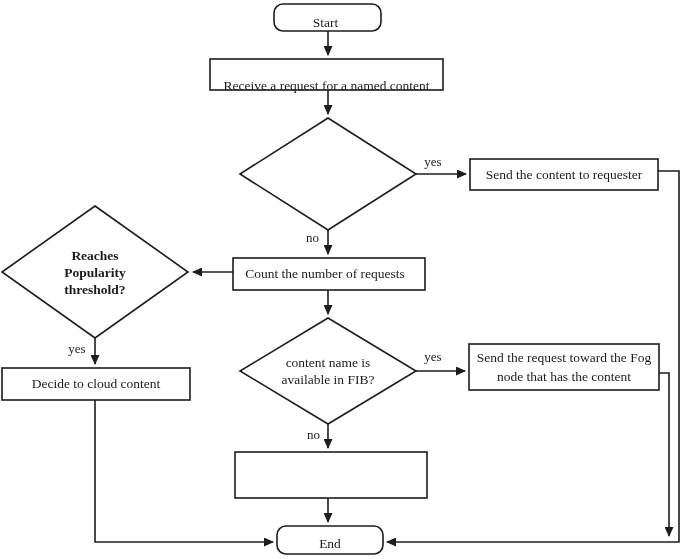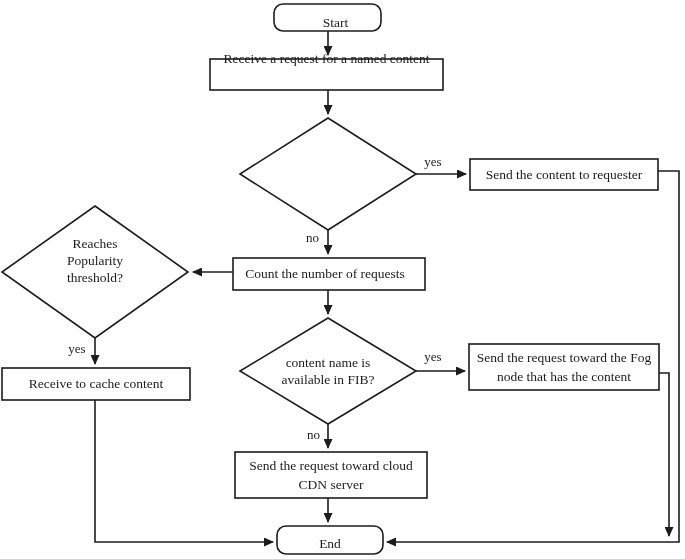--- a/index.html
+++ b/index.html
@@ -66,38 +66,37 @@
     <rect class="shape" x="470" y="159" width="188" height="31"></rect>
     <rect class="shape" x="233" y="258" width="192" height="32"></rect>
     <polygon class="shape" points="95,206 188,272 95,338 2,272"></polygon>
     <rect class="shape" x="2" y="368" width="188" height="32"></rect>
     <polygon class="shape" points="328,318 416,371 328,424 240,371"></polygon>
     <rect class="shape" x="469" y="344" width="190" height="46"></rect>
     <rect class="shape" x="235" y="452" width="192" height="46"></rect>
     <rect class="shape" x="277" y="526" width="106" height="28" rx="9"></rect>
   </svg>
 
-  <div class="node-label" style="left:282px;top:4px;width:107px;height:38px;">Start</div>
+  <div class="node-label" style="left:272px;top:4px;width:107px;height:38px;">Start</div>
 
-  <div class="node-label" style="left:210px;top:43px;width:233px;height:31px;">Receive a request for a named content</div>
+  <div class="node-label" style="left:210px;top:70px;width:233px;height:31px;">Receive a request for a named content</div>
 
 
   <div class="node-label" style="left:470px;top:159px;width:188px;height:31px;">Send the content to requester</div>
 
   <div class="node-label" style="left:233px;top:258px;width:184px;height:32px;">Count the number of requests</div>
 
-  <div class="node-label" style="left:55px;top:234px;width:80px;height:52px;line-height:17px;">Reaches Popularity threshold?</div>
+  <div class="node-label" style="left:55px;top:246px;width:80px;height:52px;line-height:17px;font-weight:bold;">Reaches Popularity threshold?</div>
 
-  <div class="node-label" style="left:2px;top:368px;width:188px;height:32px;">Receive to cache content</div>
+  <div class="node-label" style="left:2px;top:368px;width:188px;height:32px;">Decide to cloud content</div>
 
   <div class="node-label" style="left:474px;top:344px;width:180px;height:46px;line-height:19px;">Send the request toward the Fog node that has the content</div>
 
   <div class="node-label" style="left:274px;top:345px;width:108px;height:52px;line-height:17px;">content name is available in FIB?</div>
 
-  <div class="node-label" style="left:241px;top:452px;width:180px;height:46px;line-height:19px;">Send the request toward cloud CDN server</div>
 
   <div class="node-label" style="left:277px;top:526px;width:106px;height:36px;">End</div>
 
   <div class="edge-label" style="left:418px;top:155px;width:30px;">yes</div>
   <div class="edge-label" style="left:300px;top:231px;width:25px;">no</div>
   <div class="edge-label" style="left:62px;top:342px;width:30px;">yes</div>
   <div class="edge-label" style="left:418px;top:350px;width:30px;">yes</div>
   <div class="edge-label" style="left:301px;top:428px;width:25px;">no</div>
 
 </div>

